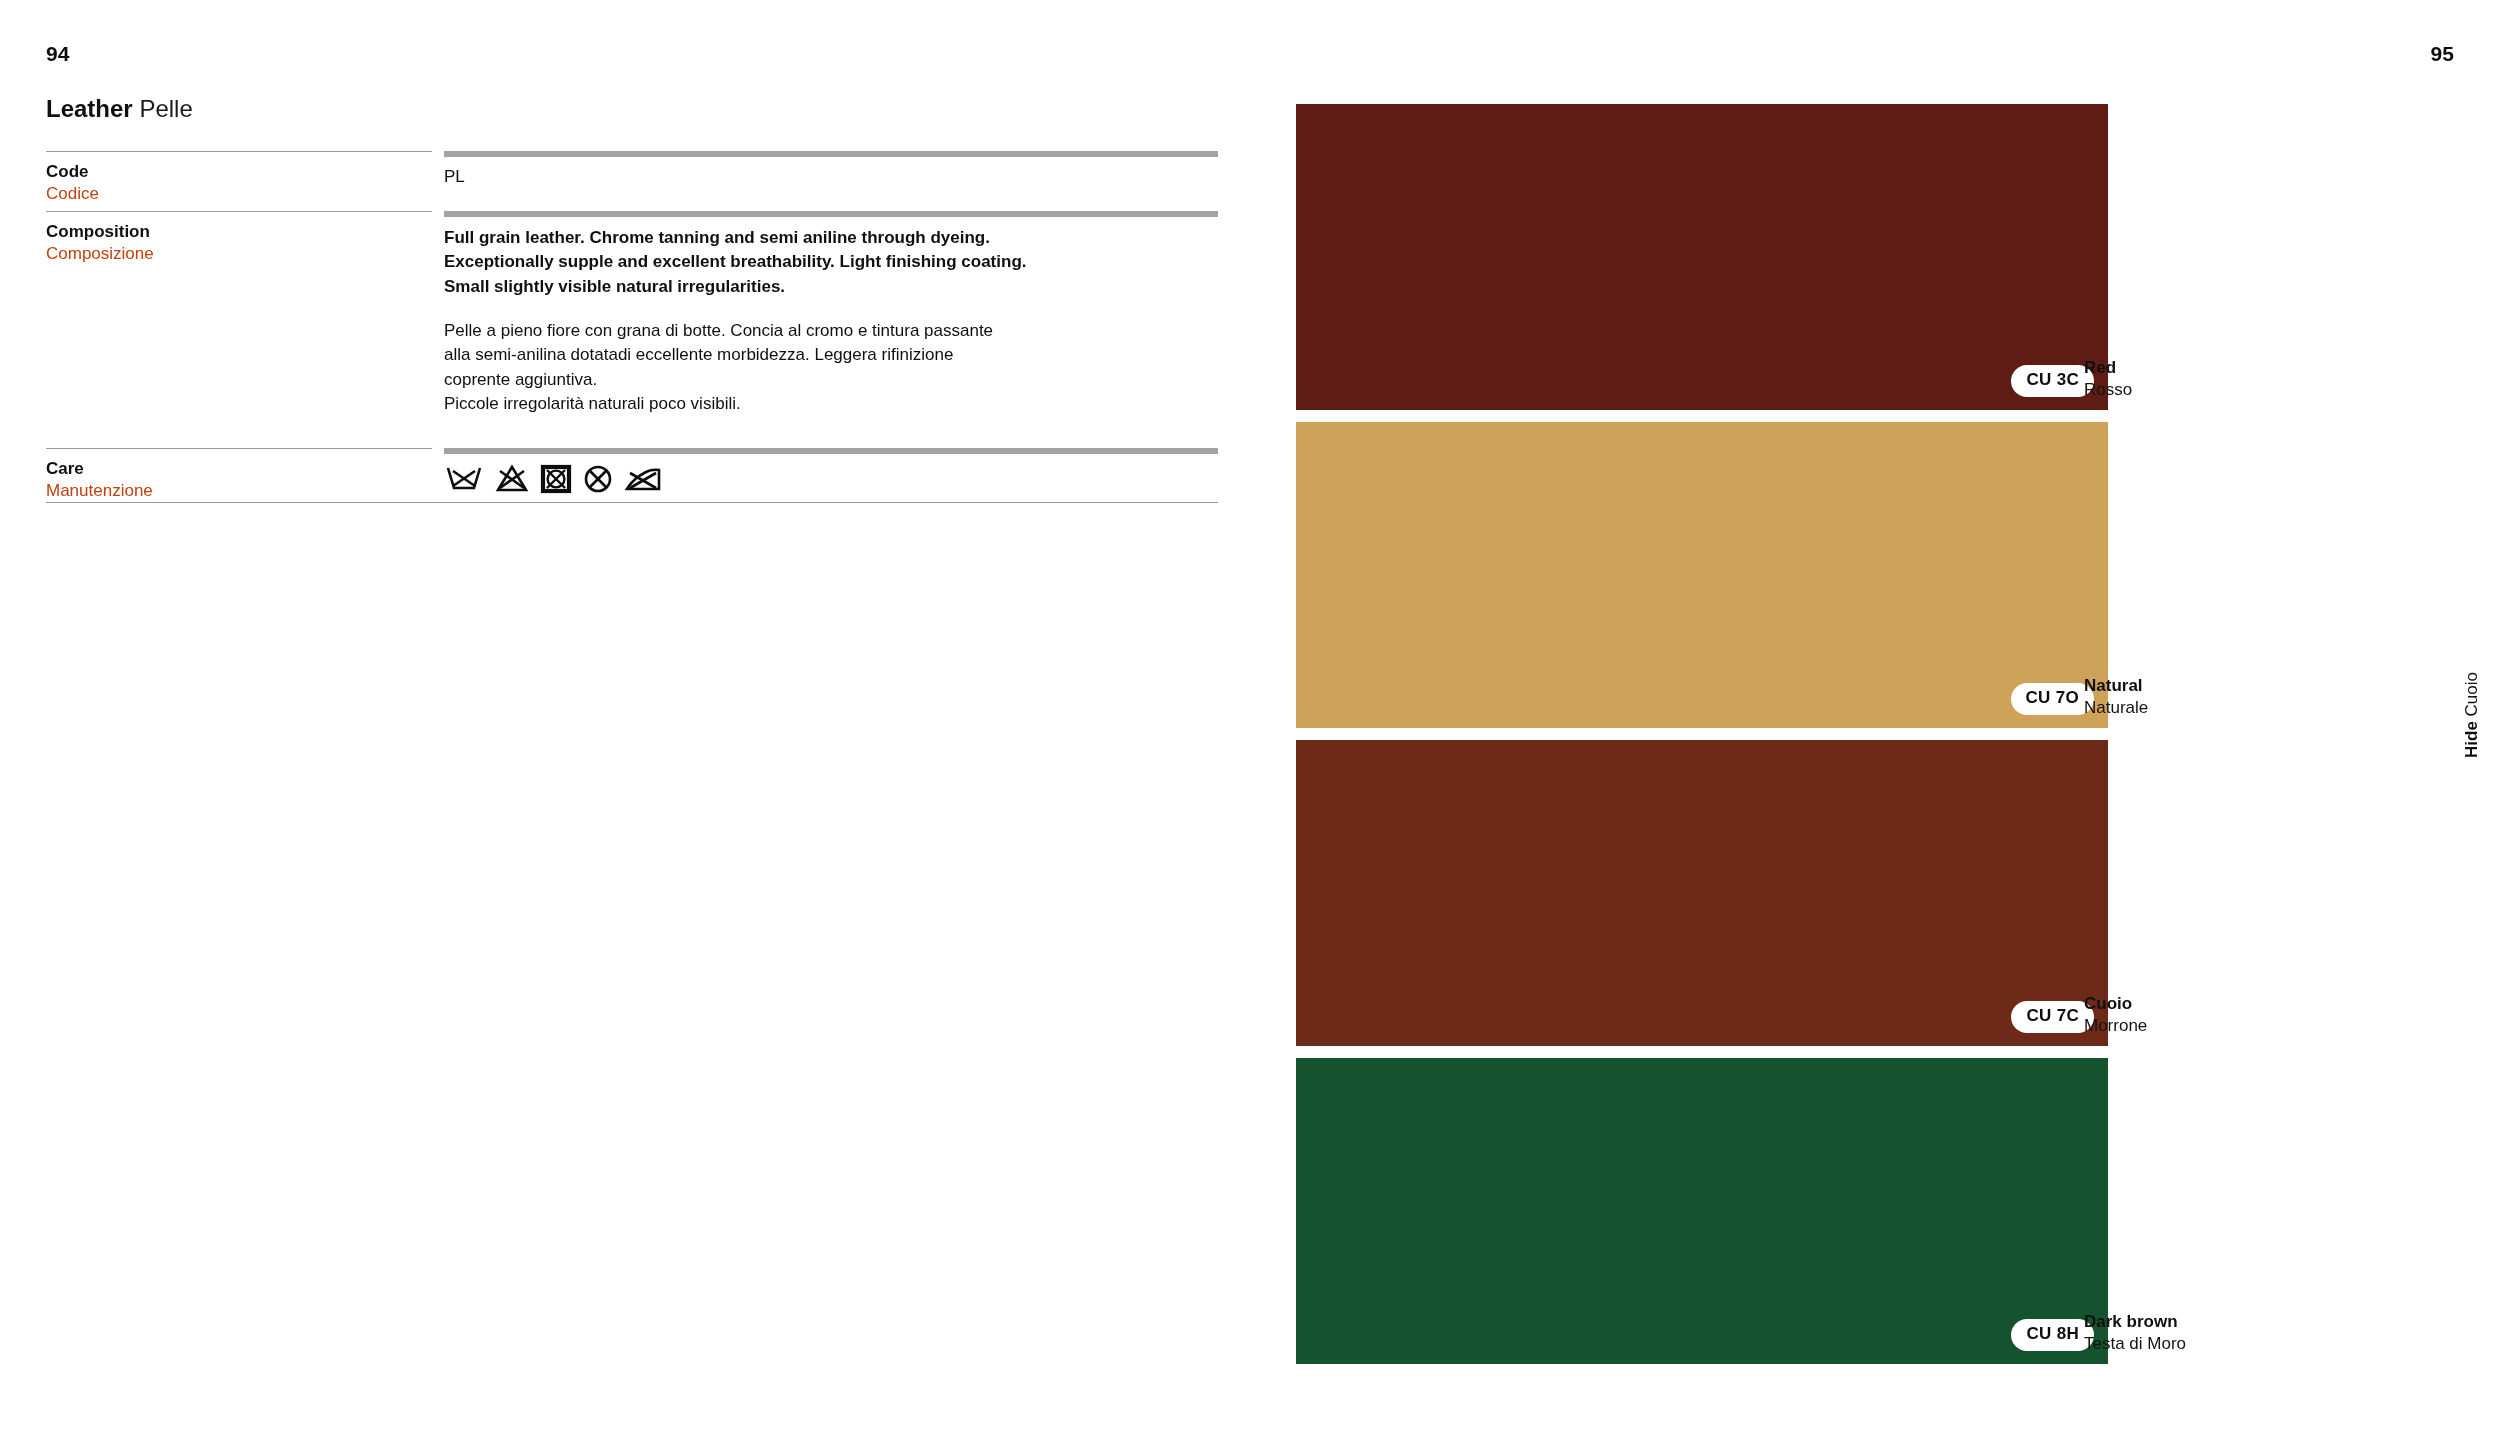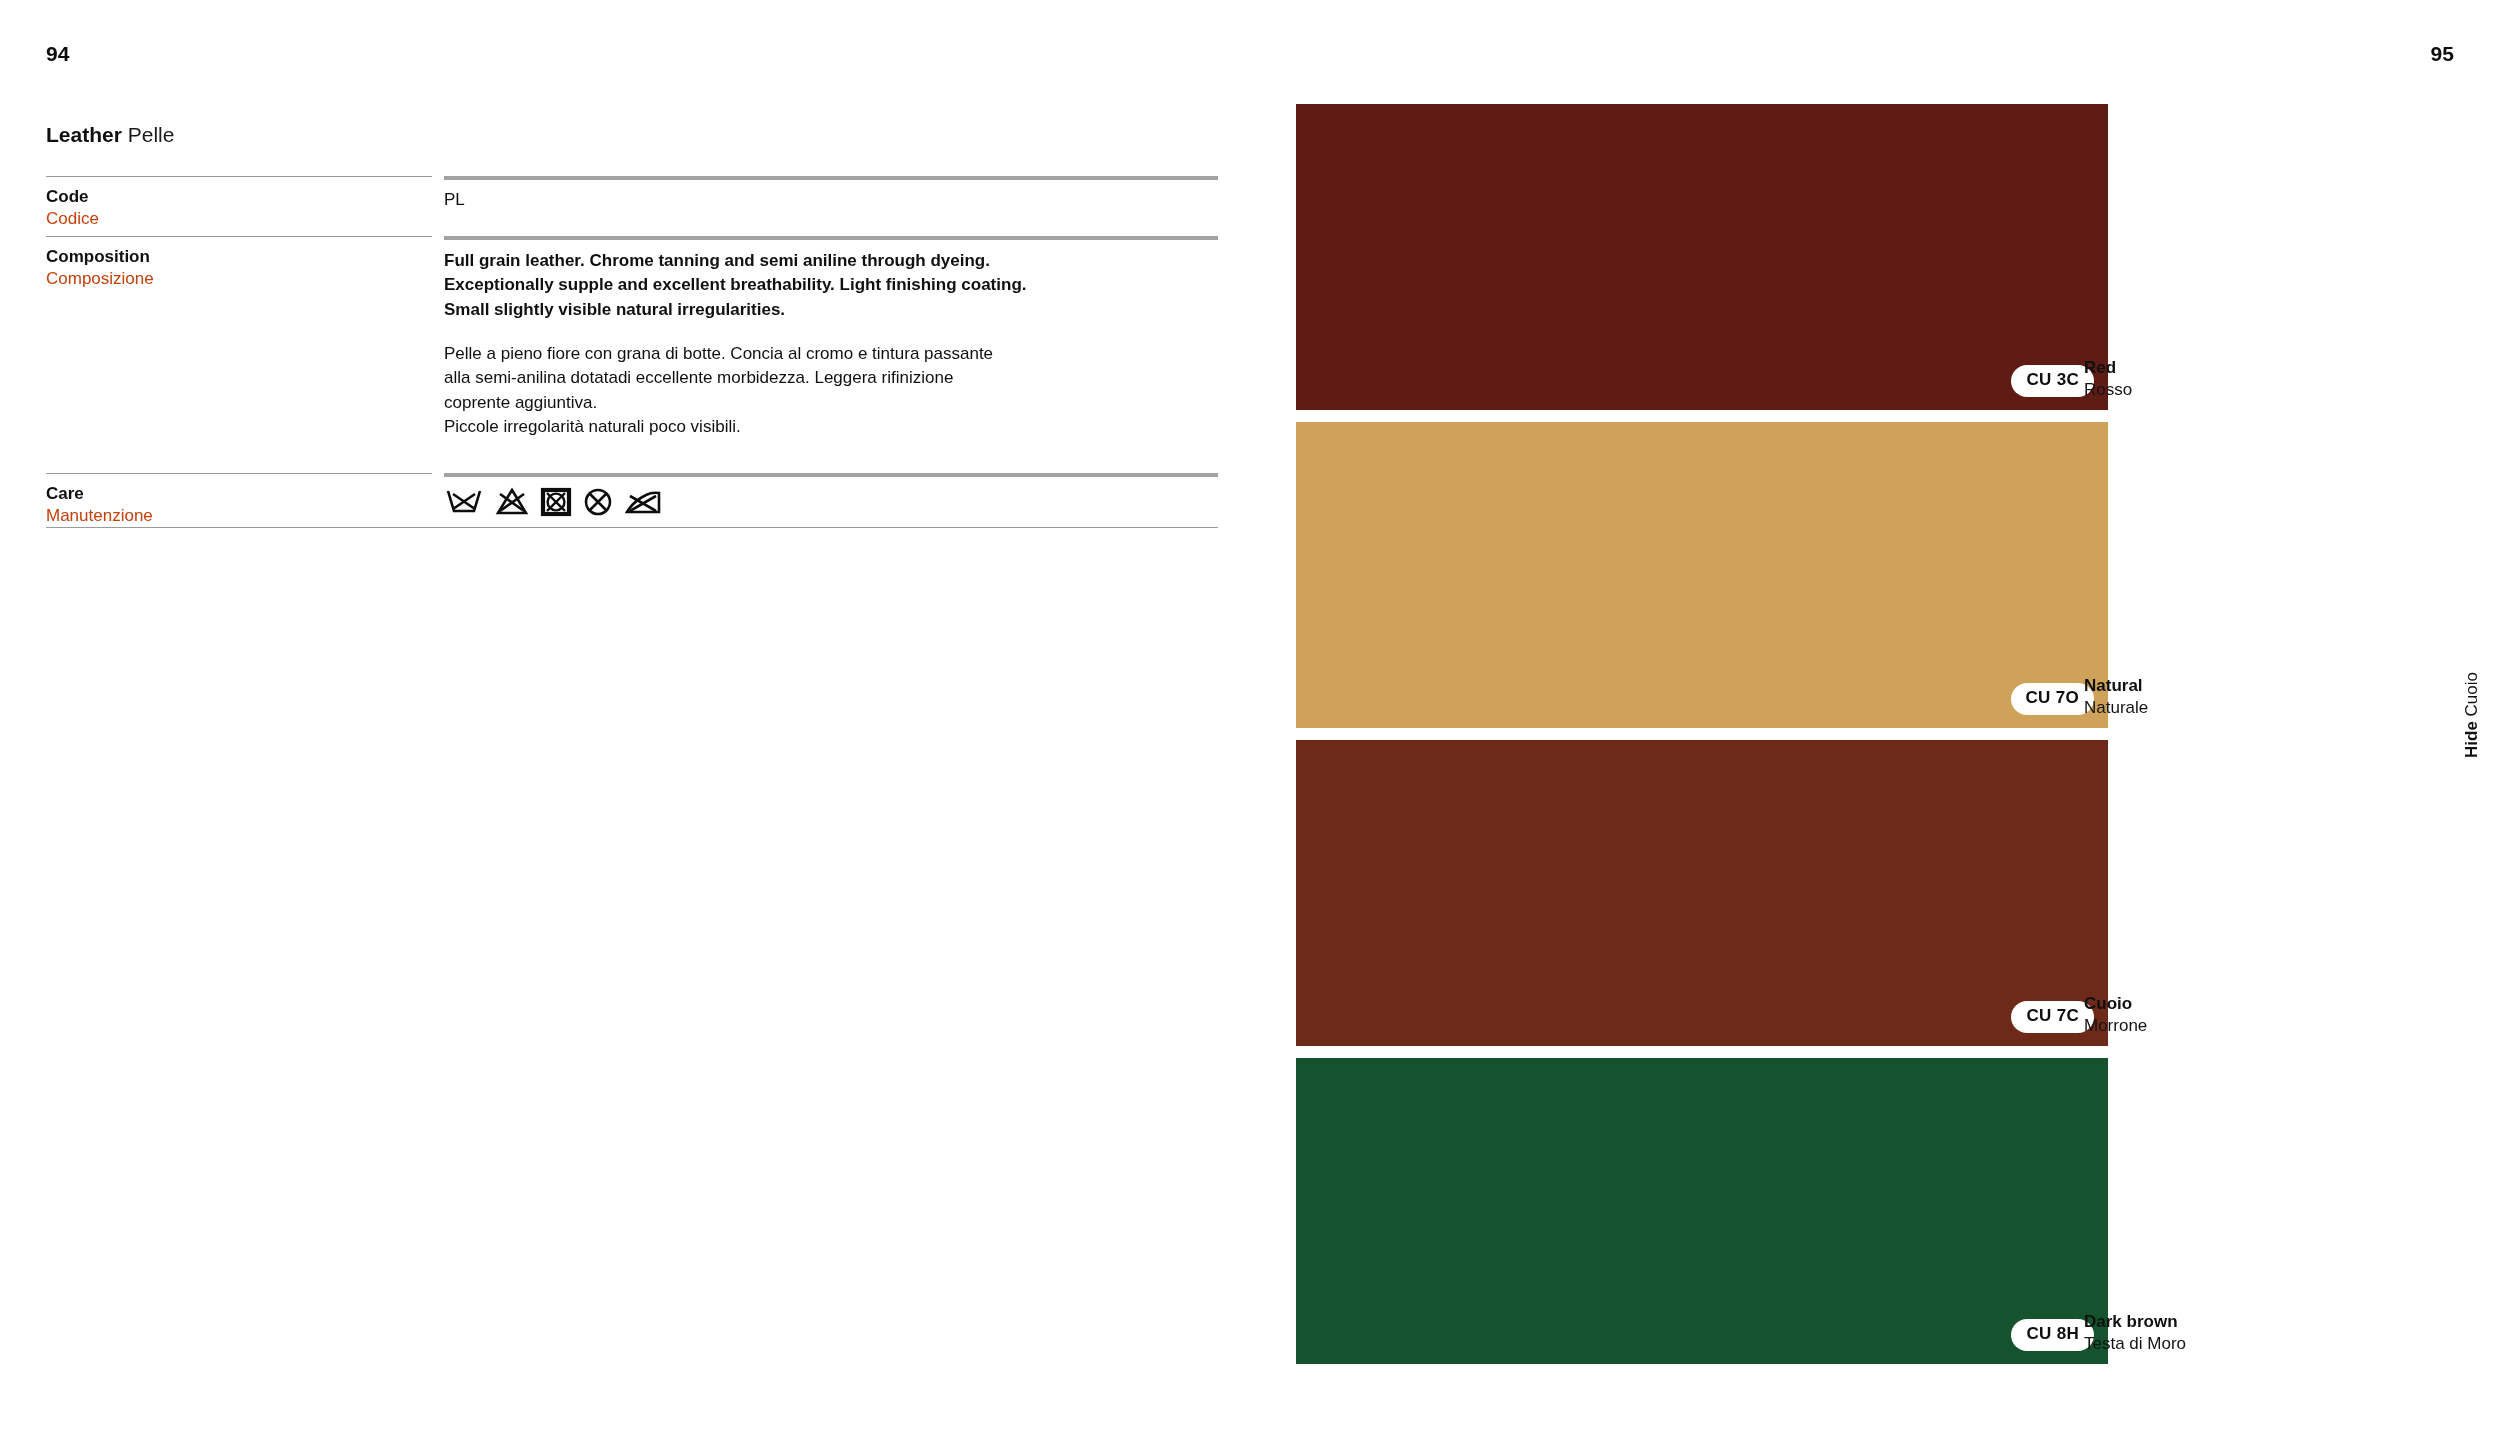--- a/index.html
+++ b/index.html
@@ -33,26 +33,25 @@
 
   
   .left-col {
     position: absolute;
     left: 46px;
     top: 96px;
     width: 1172px;
   }
 
   .title {
-    font-size: 21px;
+    font-size: 24px;
     line-height: 1.05;
     font-weight: 400;
     margin-bottom: 30px;
     white-space: nowrap;
-    margin-top: 28px;
   }
   .title .en { font-weight: bold; }
   .title .it { font-weight: 400; color: #1a1a1a; }
 
   .spec-table { width: 100%; }
 
   .spec-row {
     display: flex;
     align-items: flex-start;
     width: 100%;
@@ -60,21 +59,21 @@
 
   .spec-label {
     width: 386px;
     flex: 0 0 386px;
     border-top: 1px solid #9b9b9b;
     padding: 9px 0 0 0;
     min-height: 58px;
   }
   .spec-value {
     flex: 1 1 auto;
-    border-top: 4px solid #a3a3a3;
+    border-top: 6px solid #a3a3a3;
     margin-left: 12px;
     padding: 9px 0 0 0;
     min-height: 58px;
   }
 
   .lbl-en {
     font-size: 17px;
     font-weight: bold;
     line-height: 1.28;
     display: block;

